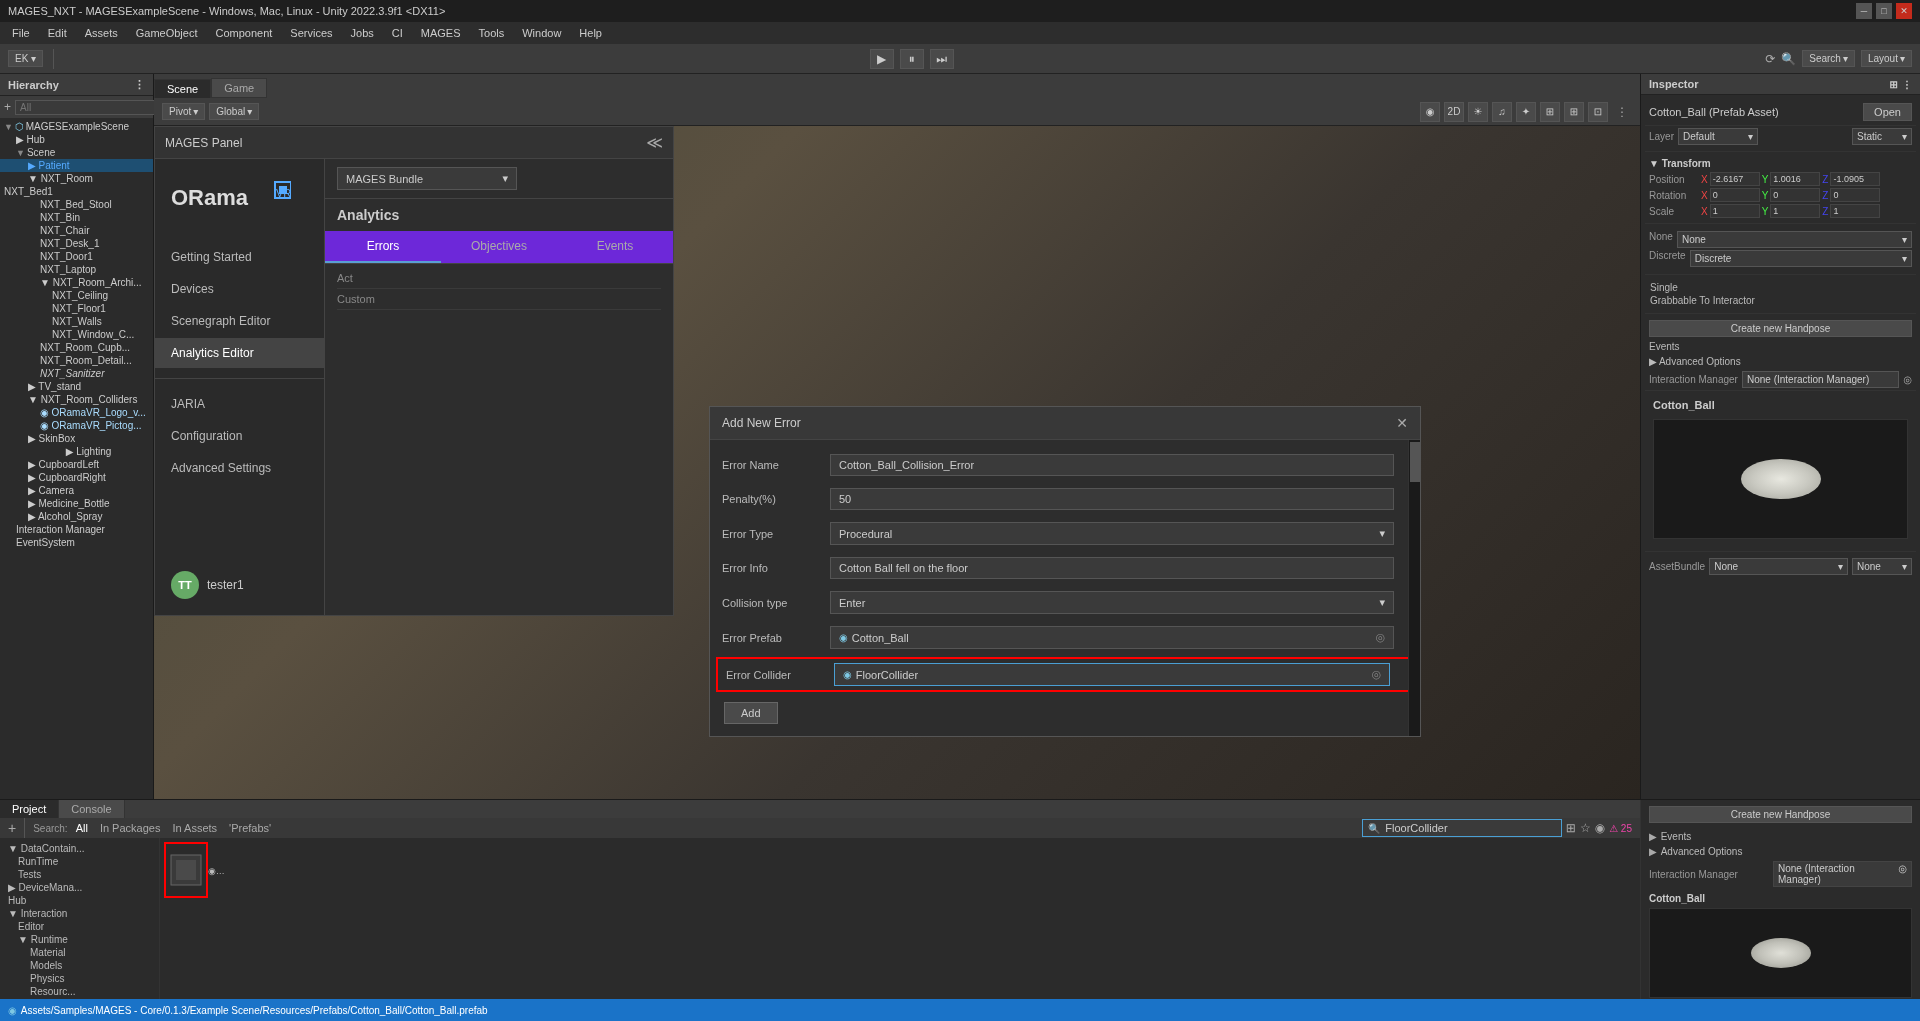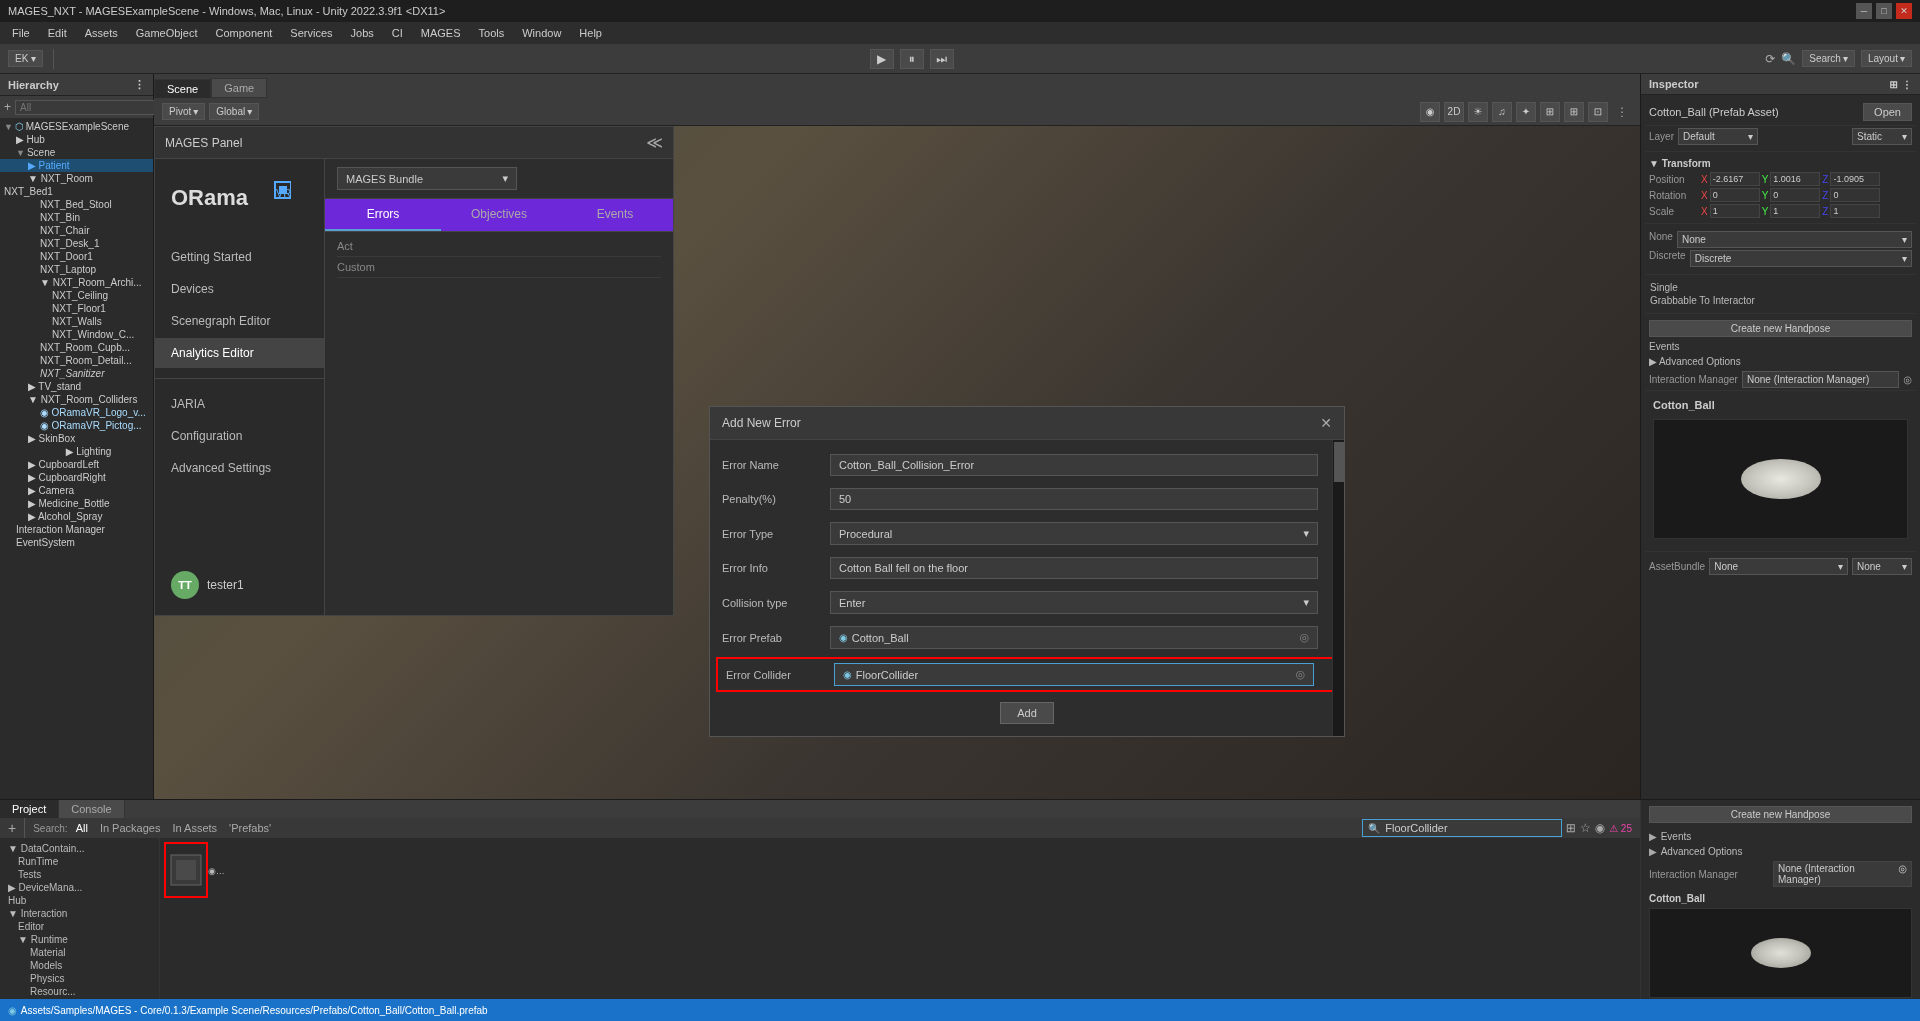--- a/index.html
+++ b/index.html
@@ -65,21 +65,21 @@
     .mages-bundle-select { background: #3a3a3a; border: 1px solid #555; color: #ccc; padding: 4px 8px; font-size: 11px; width: 180px; display: flex; align-items: center; justify-content: space-between; cursor: pointer; }
 
     
     #analytics-section { flex: 1; display: flex; flex-direction: column; overflow: hidden; }
     #analytics-title { padding: 8px 12px; font-size: 14px; font-weight: bold; color: #ccc; }
     #analytics-tabs { display: flex; border-bottom: 1px solid #444; }
     .analytics-tab { flex: 1; padding: 8px; text-align: center; font-size: 12px; color: #aaa; cursor: pointer; background: #6d28d9; }
     .analytics-tab.active { background: #6d28d9; color: #fff; border-bottom: 2px solid #5a9fd4; }
 
     
-    #add-error-dialog { position: absolute; left: 555px; top: 280px; width: 636px; background: #2d2d2d; border: 1px solid #555; z-index: 20; }
+    #add-error-dialog { position: absolute; left: 555px; top: 280px; width: 712px; background: #2d2d2d; border: 1px solid #555; z-index: 20; }
     #dialog-header { background: #383838; padding: 8px 12px; display: flex; align-items: center; justify-content: space-between; border-bottom: 1px solid #444; }
     #dialog-close { cursor: pointer; color: #aaa; font-size: 14px; background: none; border: none; }
     #dialog-body { padding: 8px 0; }
     .dialog-row { display: flex; align-items: center; padding: 6px 12px; gap: 8px; }
     .dialog-label { width: 100px; color: #bbb; font-size: 11px; flex-shrink: 0; }
     .dialog-input { flex: 1; background: #3a3a3a; border: 1px solid #555; color: #ccc; padding: 4px 8px; font-size: 11px; }
     .dialog-select { flex: 1; background: #3a3a3a; border: 1px solid #555; color: #ccc; padding: 4px 8px; font-size: 11px; display: flex; align-items: center; justify-content: space-between; cursor: pointer; }
     .prefab-input { flex: 1; background: #3a3a3a; border: 1px solid #555; color: #ccc; padding: 4px 8px; font-size: 11px; display: flex; align-items: center; gap: 4px; }
     .prefab-icon { color: #7ec8e3; font-size: 10px; }
 
@@ -389,20 +389,21 @@
             </div>
 
             <div id="mages-content">
               <div id="mages-bundle-row">
                 <div class="mages-bundle-select">
                   <span>MAGES Bundle</span>
                   <span>▾</span>
                 </div>
               </div>
               <div id="analytics-section">
+                <div id="analytics-title">Analytics</div>
                 <div id="analytics-tabs">
                   <div class="analytics-tab active">
                     <span>Errors</span>
                   </div>
                   <div class="analytics-tab">
                     <span>Objectives</span>
                   </div>
                   <div class="analytics-tab">
                     <span>Events</span>
                   </div>
@@ -474,21 +475,21 @@
 
             <div class="dialog-row" style="border:2px solid red; margin:2px 6px; padding:4px 8px; background:#2d2d2d;">
               <span class="dialog-label">Error Collider</span>
               <div class="prefab-input" style="margin-right:14px; cursor:pointer; border:1px solid #4a9fd4;">
                 <span class="prefab-icon" style="color:#7ec8e3;">◉</span>
                 <span>FloorCollider</span>
                 <span style="margin-left:auto; color:#888;">◎</span>
               </div>
             </div>
 
-            <div style="display:flex; justify-content:center; padding:8px 2px 4px;">
+            <div style="display:flex; justify-content:flex-start; padding:8px 14px 4px;">
               <button style="background:#4a4a4a; border:1px solid #666; color:#ccc; padding:4px 16px; cursor:pointer; font-size:11px;">
                 <span>Add</span>
               </button>
             </div>
           </div>
         </div>
       </div>
     </div>
 
     <div id="inspector">

